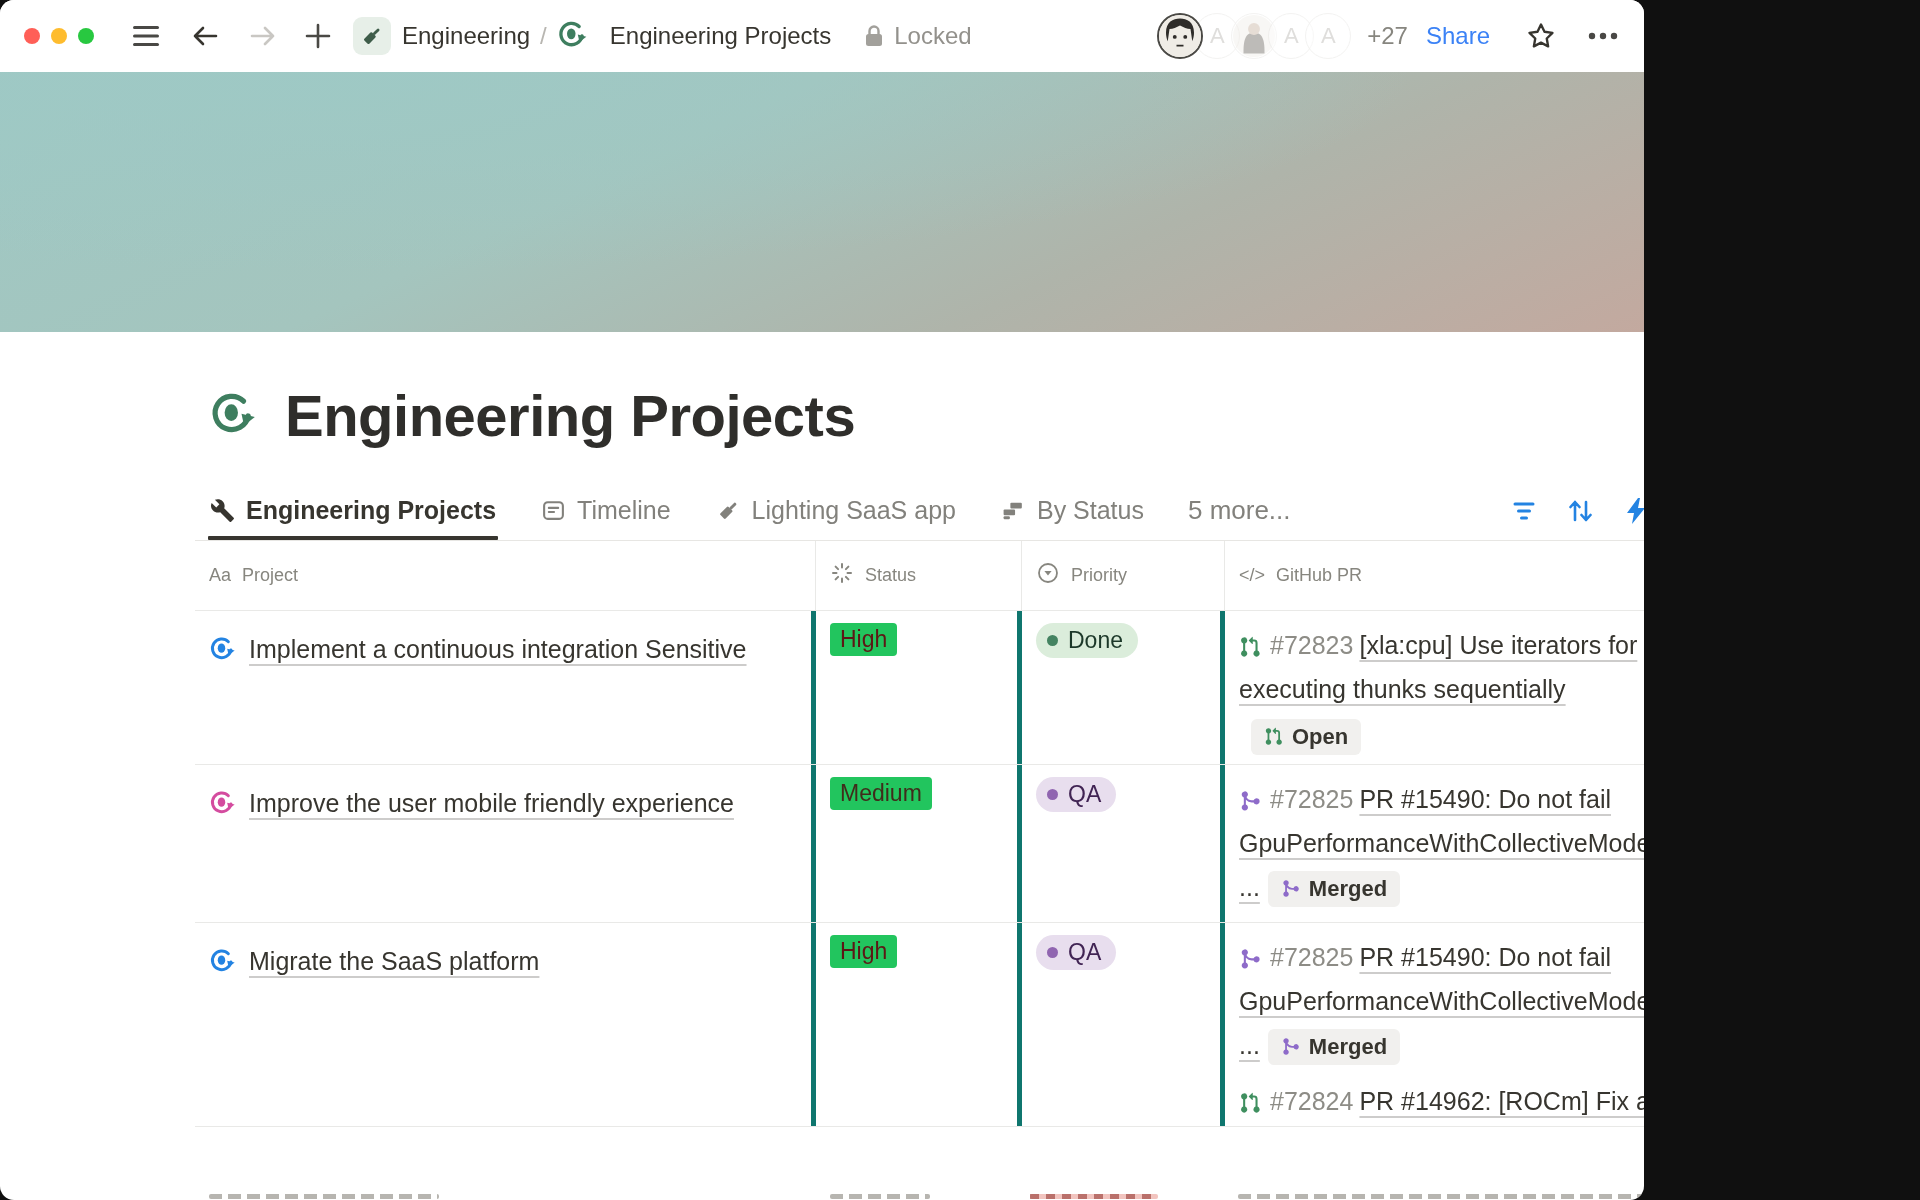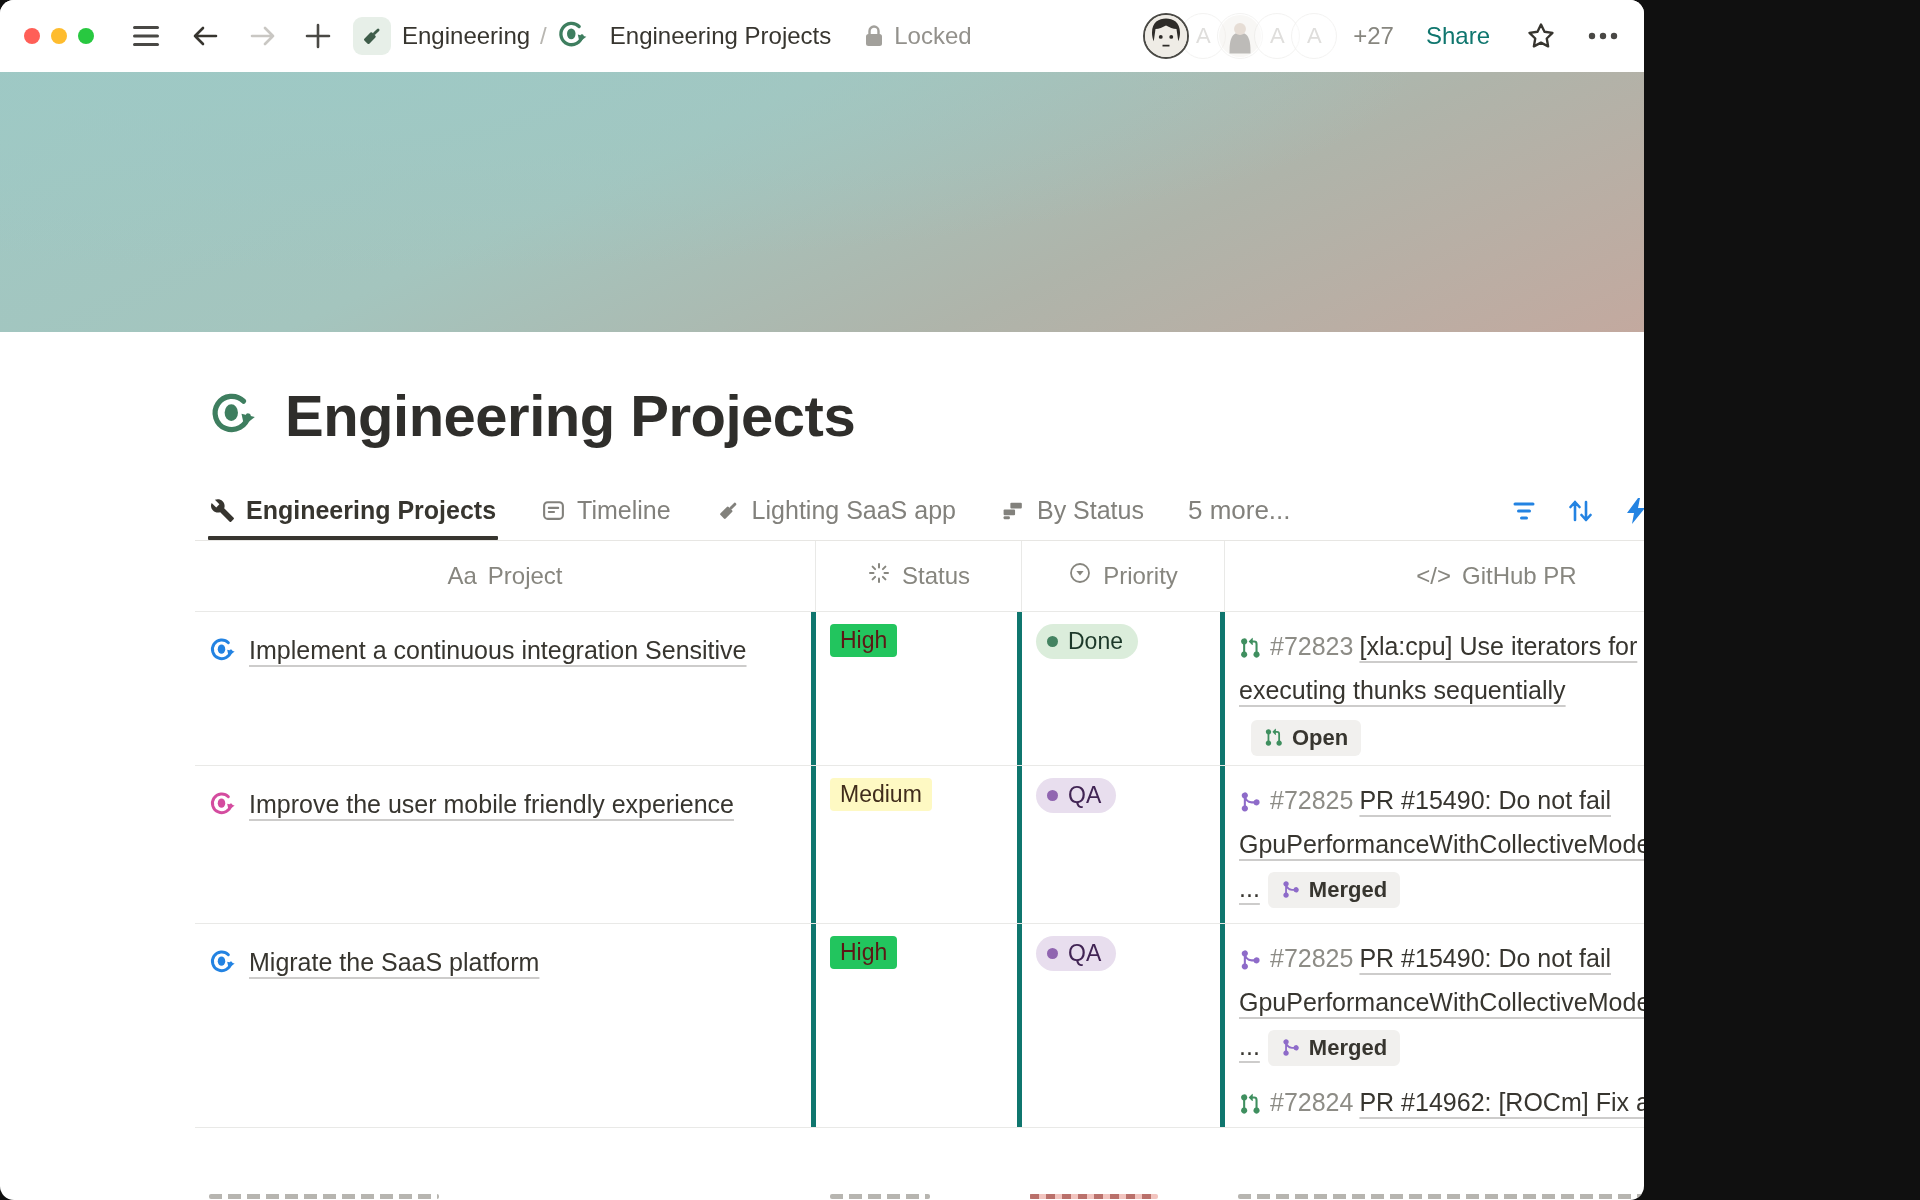--- a/index.html
+++ b/index.html
@@ -19,21 +19,21 @@
   .crumb-sep { margin:0 10px; font-size:24px; color:#b8b6b1; }
   .crumb-page-icon { margin-right:10px; display:flex; }
   .lock-wrap { margin-left:32px; display:flex; align-items:center; gap:9px; color:#93918c; font-size:24px; }
   .right-cluster { margin-left:auto; display:flex; align-items:center; }
   .avatars { display:flex; align-items:center; }
   .avatar { width:46px; height:46px; border-radius:50%; background:#fff; border:1px solid #e4e3e0; display:flex; align-items:center; justify-content:center; margin-left:-9px; font-size:22px; color:#b9b7b2; }
   .avatar:first-child { margin-left:0; }
   .avatar.photo1 { border:2px solid #4a4945; z-index:3; background:#f4f1ec; }
   .avatar.faded { opacity:.45; }
   .overflow-count { margin-left:16px; font-size:24px; color:#87867f; }
-  .share { margin-left:32px; font-size:24px; color:#0f766e; cursor:pointer; }
+  .share { margin-left:18px; font-size:24px; color:#3b82f6; cursor:pointer; }
   .star { margin-left:36px; }
   .toolbar-more { margin-left:32px; }
 
   
   .cover { height:260px; background:
       radial-gradient(120% 140% at 20% 0%, rgba(158,201,197,.9) 0%, rgba(158,201,197,0) 55%),
       linear-gradient(155deg, #9fc8c4 0%, #a4c5be 38%, #afb4aa 68%, #c3a99f 100%);
     cursor:default; }
 
   
@@ -48,31 +48,31 @@
   .tab:first-child{ margin-left:13px; }
   .tab .ticon{ display:flex; }
   .tab.active { color:#37352f; font-weight:600; }
   .tab.active::after { content:""; position:absolute; left:0; right:0; bottom:-1px; height:4px; background:#37352f; border-radius:1px; }
   .more-views { font-size:26px; color:#82817c; margin-left:14px; cursor:pointer; position:relative; top:-2px;}
   .view-actions { margin-left:auto; display:flex; align-items:center; gap:30px; padding-right:10px; position:relative; top:-2px;}
   .va { display:flex; cursor:pointer; }
 
   
   .grid-row { display:grid; grid-template-columns:621px 206px 203px 544px; }
-  .th { display:flex; align-items:center; gap:11px; padding:20px 14px; font-size:24px; color:#87867f; border-right:1px solid #e9e9e7; cursor:pointer;justify-content:center; }
+  .th { display:flex; align-items:center; gap:11px; padding:20px 14px; font-size:18px; color:#87867f; border-right:1px solid #e9e9e7; cursor:pointer; }
   .thead { border-bottom:1px solid #e9e9e7; }
   .row { border-bottom:1px solid #e9e9e7; overflow:hidden; }
   .row.r1 { height:154px; } .row.r2 { height:158px; } .row.r3 { height:204px; }
   .cell { padding:12px 14px; border-right:5px solid #0f766e; font-size:25px; color:#37352f; cursor:pointer; }
   .cell.project { line-height:52px; }
   .row-icon { display:inline-flex; vertical-align:-6px; margin-right:12px; }
   .title-link { color:#37352f; font-weight:500; text-decoration:underline; text-decoration-color:rgba(55,53,47,.25); text-decoration-thickness:1.5px; text-underline-offset:6px; cursor:pointer; }
   .sel-badge { display:inline-block; padding:3px 10px; border-radius:4px; font-size:23px; font-weight:400; }
   .sel-high { background:#22c55e; color:#5d1715; }
-  .sel-medium { background:#fef9c3; color:#402c1b; }
+  .sel-medium { background:#22c55e; color:#402c1b; }
   .pill { display:inline-flex; align-items:center; gap:10px; padding:4px 15px 4px 11px; border-radius:999px; font-size:23px; }
   .pill .dot { width:11px; height:11px; border-radius:50%; }
   .pill-done { background:#dbeddb; color:#1c3829; } .pill-done .dot{ background:#448361; }
   .pill-qa { background:#e8deee; color:#412454; } .pill-qa .dot{ background:#9065b0; }
   .cell.prs { line-height:44px; }
   .pr-entry { max-width:470px; }
   .pr-entry + .pr-entry { margin-top:12px; }
   .pr-icon { display:inline-flex; vertical-align:-4px; margin-right:9px; }
   .pr-num { color:#8d8c86; margin-right:6px; }
   .pr-link { color:#37352f; font-weight:500; text-decoration:underline; text-decoration-color:rgba(55,53,47,.25); text-decoration-thickness:1.5px; text-underline-offset:6px; cursor:pointer; }

